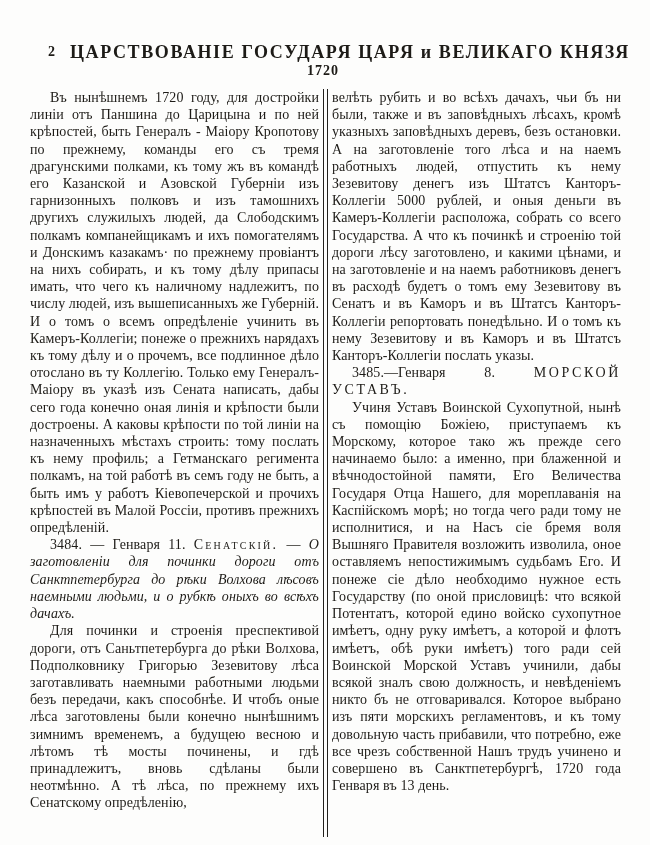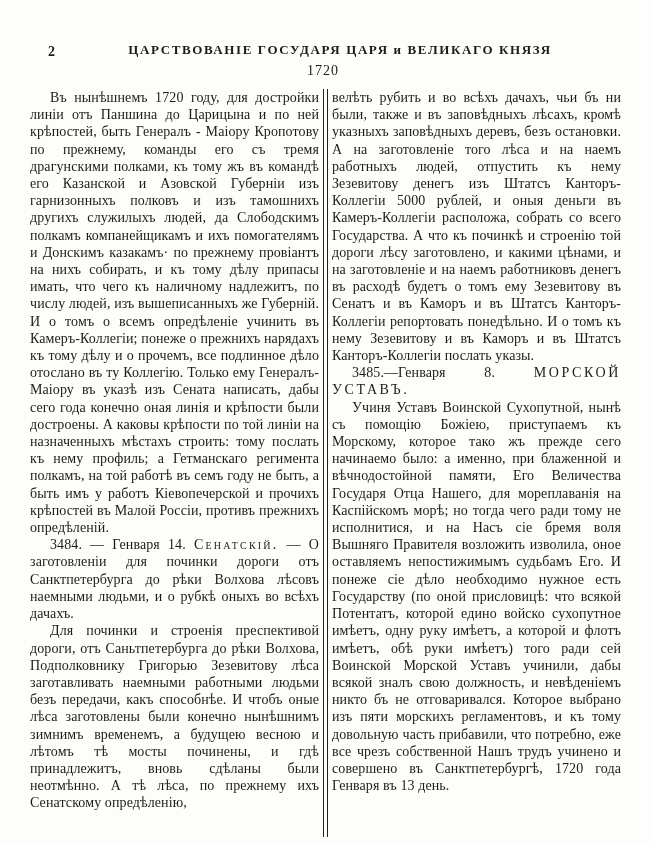--- a/index.html
+++ b/index.html
@@ -22,33 +22,33 @@
     left: 48px;
     font-size: 14px;
     font-weight: bold;
   }
   .running-title {
     position: absolute;
     top: 42px;
     left: 70px;
     right: 40px;
     text-align: center;
-    font-size: 13px;
+    font-size: 18px;
     font-weight: bold;
     letter-spacing: 1.6px;
     white-space: nowrap;
   }
   .year-heading {
     position: absolute;
     top: 63px;
     left: 0;
     right: 4px;
     text-align: center;
     font-size: 14px;
-    font-weight: normal;
+    font-weight: bold;
     letter-spacing: 1px;
   }
   .columns {
     position: absolute;
     top: 89px;
     left: 30px;
     display: flex;
     align-items: flex-start;
   }
   .col {
@@ -66,42 +66,42 @@
     border-left: 1.4px solid #22201c;
     border-right: 1.4px solid #22201c;
   }
   p { margin: 0; }
   .indent { text-indent: 20px; }
   .sc {
     font-variant: small-caps;
     letter-spacing: 2.2px;
     margin-top: 35px;
   }
-  .it { }
+  .it { font-style: italic; }
   .caps {
     letter-spacing: 2.6px;
   }
 </style>
 </head>
 <body>
 
 <div class="page">
 
   <div class="page-number">2</div>
 
   <div class="running-title">ЦАРСТВОВАНІЕ ГОСУДАРЯ ЦАРЯ и ВЕЛИКАГО КНЯЗЯ</div>
 
   <div class="year-heading">1720</div>
 
   <div class="columns">
 
     <div class="col">
       <p class="indent">Въ нынѣшнемъ 1720 году, для достройки линіи отъ Паншина до Царицына и по ней крѣпостей, быть Генералъ - Маіору Кропотову по прежнему, команды его съ тремя драгунскими полками, къ тому жъ въ командѣ его Казанской и Азовской Губерніи изъ гарнизонныхъ полковъ и изъ тамошнихъ другихъ служилыхъ людей, да Слободскимъ полкамъ компанейщикамъ и ихъ помогателямъ и Донскимъ казакамъ· по прежнему провіантъ на нихъ собирать, и къ тому дѣлу припасы имать, что чего къ наличному надлежитъ, по числу людей, изъ вышеписанныхъ же Губерній. И о томъ о всемъ опредѣленіе учинить въ Камеръ-Коллегіи; понеже о прежнихъ нарядахъ къ тому дѣлу и о прочемъ, все подлинное дѣло отослано въ ту Коллегію. Только ему Генералъ-Маіору въ указѣ изъ Сената написать, дабы сего года конечно оная линія и крѣпости были достроены. А каковы крѣпости по той линіи на назначенныхъ мѣстахъ строить: тому послать къ нему профиль; а Гетманскаго регимента полкамъ, на той работѣ въ семъ году не быть, а быть имъ у работъ Кіевопечерской и прочихъ крѣпостей въ Малой Россіи, противъ прежнихъ опредѣленій.</p>
       <p class="indent">
-        <span>3484. — Генваря 14. </span><span class="sc">Сенатскій.</span><span> — </span><span class="it">О заготовленіи для починки дороги отъ Санктпетербурга до рѣки Волхова лѣсовъ наемными людьми, и о рубкѣ оныхъ во всѣхъ дачахъ.</span>
+        <span>3484. — Генваря 11. </span><span class="sc">Сенатскій.</span><span> — </span><span class="it">О заготовленіи для починки дороги отъ Санктпетербурга до рѣки Волхова лѣсовъ наемными людьми, и о рубкѣ оныхъ во всѣхъ дачахъ.</span>
       </p>
       <p class="indent">Для починки и строенія преспективой дороги, отъ Саньтпетербурга до рѣки Волхова, Подполковнику Григорью Зезевитову лѣса заготавливать наемными работными людьми безъ передачи, какъ способнѣе. И чтобъ оные лѣса заготовлены были конечно нынѣшнимъ зимнимъ временемъ, а будущею весною и лѣтомъ тѣ мосты починены, и гдѣ принадлежитъ, вновь сдѣланы были неотмѣнно. А тѣ лѣса, по прежнему ихъ Сенатскому опредѣленію,</p>
     </div>
 
     <div class="divider"></div>
 
     <div class="col">
       <p>велѣть рубить и во всѣхъ дачахъ, чьи бъ ни были, также и въ заповѣдныхъ лѣсахъ, кромѣ указныхъ заповѣдныхъ деревъ, безъ остановки. А на заготовленіе того лѣса и на наемъ работныхъ людей, отпустить къ нему Зезевитову денегъ изъ Штатсъ Канторъ-Коллегіи 5000 рублей, и оныя деньги въ Камеръ-Коллегіи расположа, собрать со всего Государства. А что къ починкѣ и строенію той дороги лѣсу заготовлено, и какими цѣнами, и на заготовленіе и на наемъ работниковъ денегъ въ расходѣ будетъ о томъ ему Зезевитову въ Сенатъ и въ Каморъ и въ Штатсъ Канторъ-Коллегіи репортовать понедѣльно. И о томъ къ нему Зезевитову и въ Каморъ и въ Штатсъ Канторъ-Коллегіи послать указы.</p>
       <p class="indent">
         <span>3485.—Генваря 8. </span><span class="caps">МОРСКОЙ УСТАВЪ.</span>

